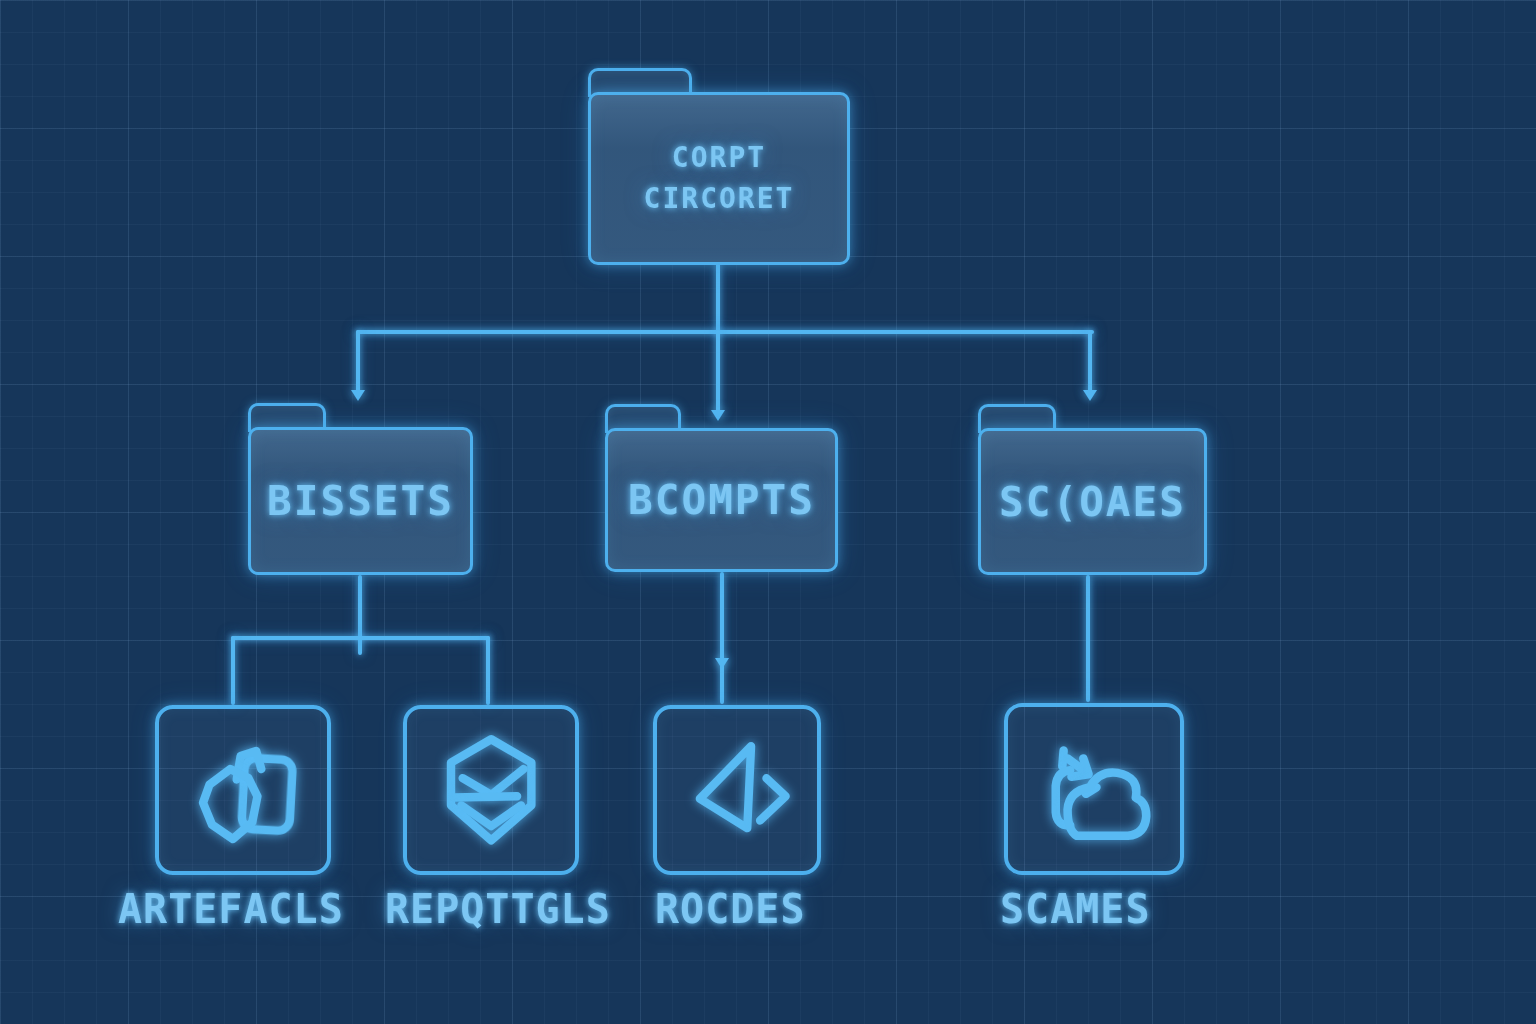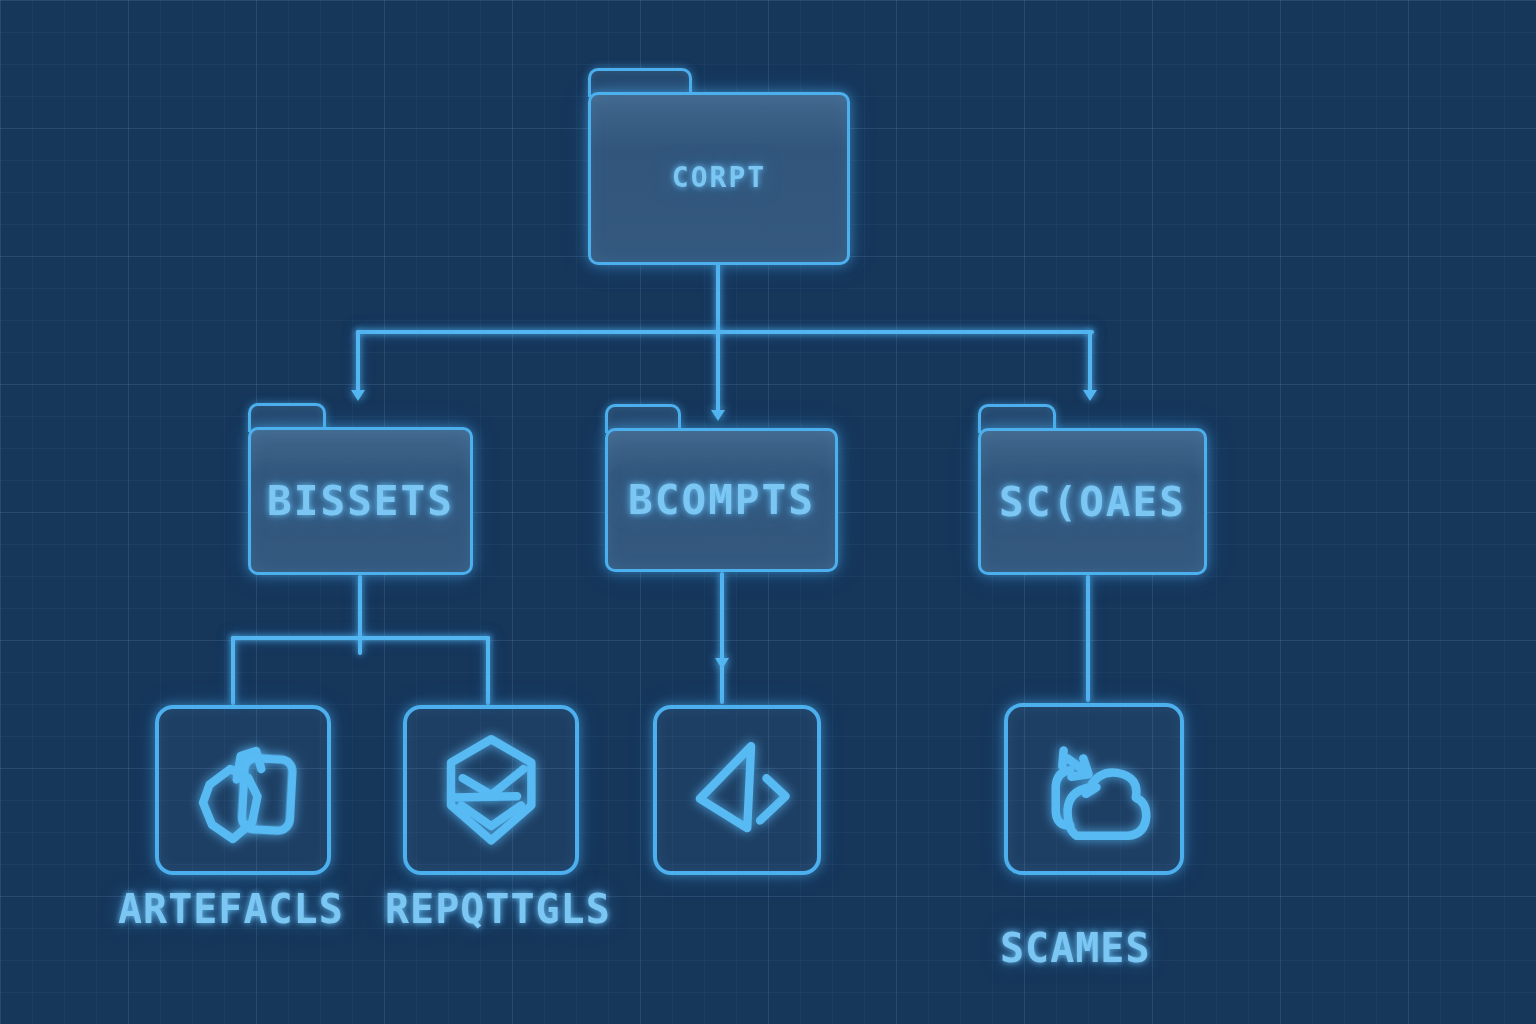--- a/index.html
+++ b/index.html
@@ -96,20 +96,21 @@
   <div class="line" style="left:231px;top:636px;width:4px;height:69px;"></div>
   <div class="line" style="left:486px;top:636px;width:4px;height:69px;"></div>
   <div class="line" style="left:720px;top:572px;width:4px;height:132px;"></div>
   <div class="arrow-down" style="left:715px;top:658px;"></div>
   <div class="line" style="left:1086px;top:575px;width:4px;height:127px;"></div>
 
   <div class="folder" style="left:588px;top:92px;width:262px;height:173px;">
     <div class="tab" style="width:98px;"></div>
     <div class="body">
       <div class="flabel root-label">CORPT</div>
+      <div class="flabel root-label">CIRCORET</div>
     </div>
   </div>
 
   <div class="folder" style="left:248px;top:427px;width:225px;height:148px;">
     <div class="tab" style="width:72px;"></div>
     <div class="body">
       <div class="flabel l2-label">BISSETS</div>
     </div>
   </div>
 
@@ -156,15 +157,16 @@
       <path class="icon-stroke" d="M27 21 L26 33"></path>
       <path class="icon-stroke" d="M30 27 L46 39 M46 39 L42 27 M46 39 L33 41"></path>
       <path class="icon-stroke" d="M32 36 Q22 37 21 48 L21 68 Q22 79 32 78"></path>
       <path class="icon-stroke" d="M44 54 L52 49"></path>
       <path class="icon-stroke" d="M37 86 L76 86 Q89 85 90 71 Q90 60 82 57 Q85 41 68 38 Q54 36 47 49 Q31 52 30 66 Q30 82 37 86 Z"></path>
     </svg>
   </div>
 
   <div class="leaf-label" style="left:118px;top:886px;width:240px;">ARTEFACLS</div>
   <div class="leaf-label" style="left:385px;top:886px;width:215px;">REPQTTGLS</div>
-  <div class="leaf-label" style="left:1000px;top:886px;width:180px;margin-top:39px;">SCAMES</div>
+  <div class="leaf-label" style="left:655px;top:886px;width:160px;">ROCDES</div>
+  <div class="leaf-label" style="left:1000px;top:886px;width:180px;">SCAMES</div>
 
 </div>
 
 </body></html>

